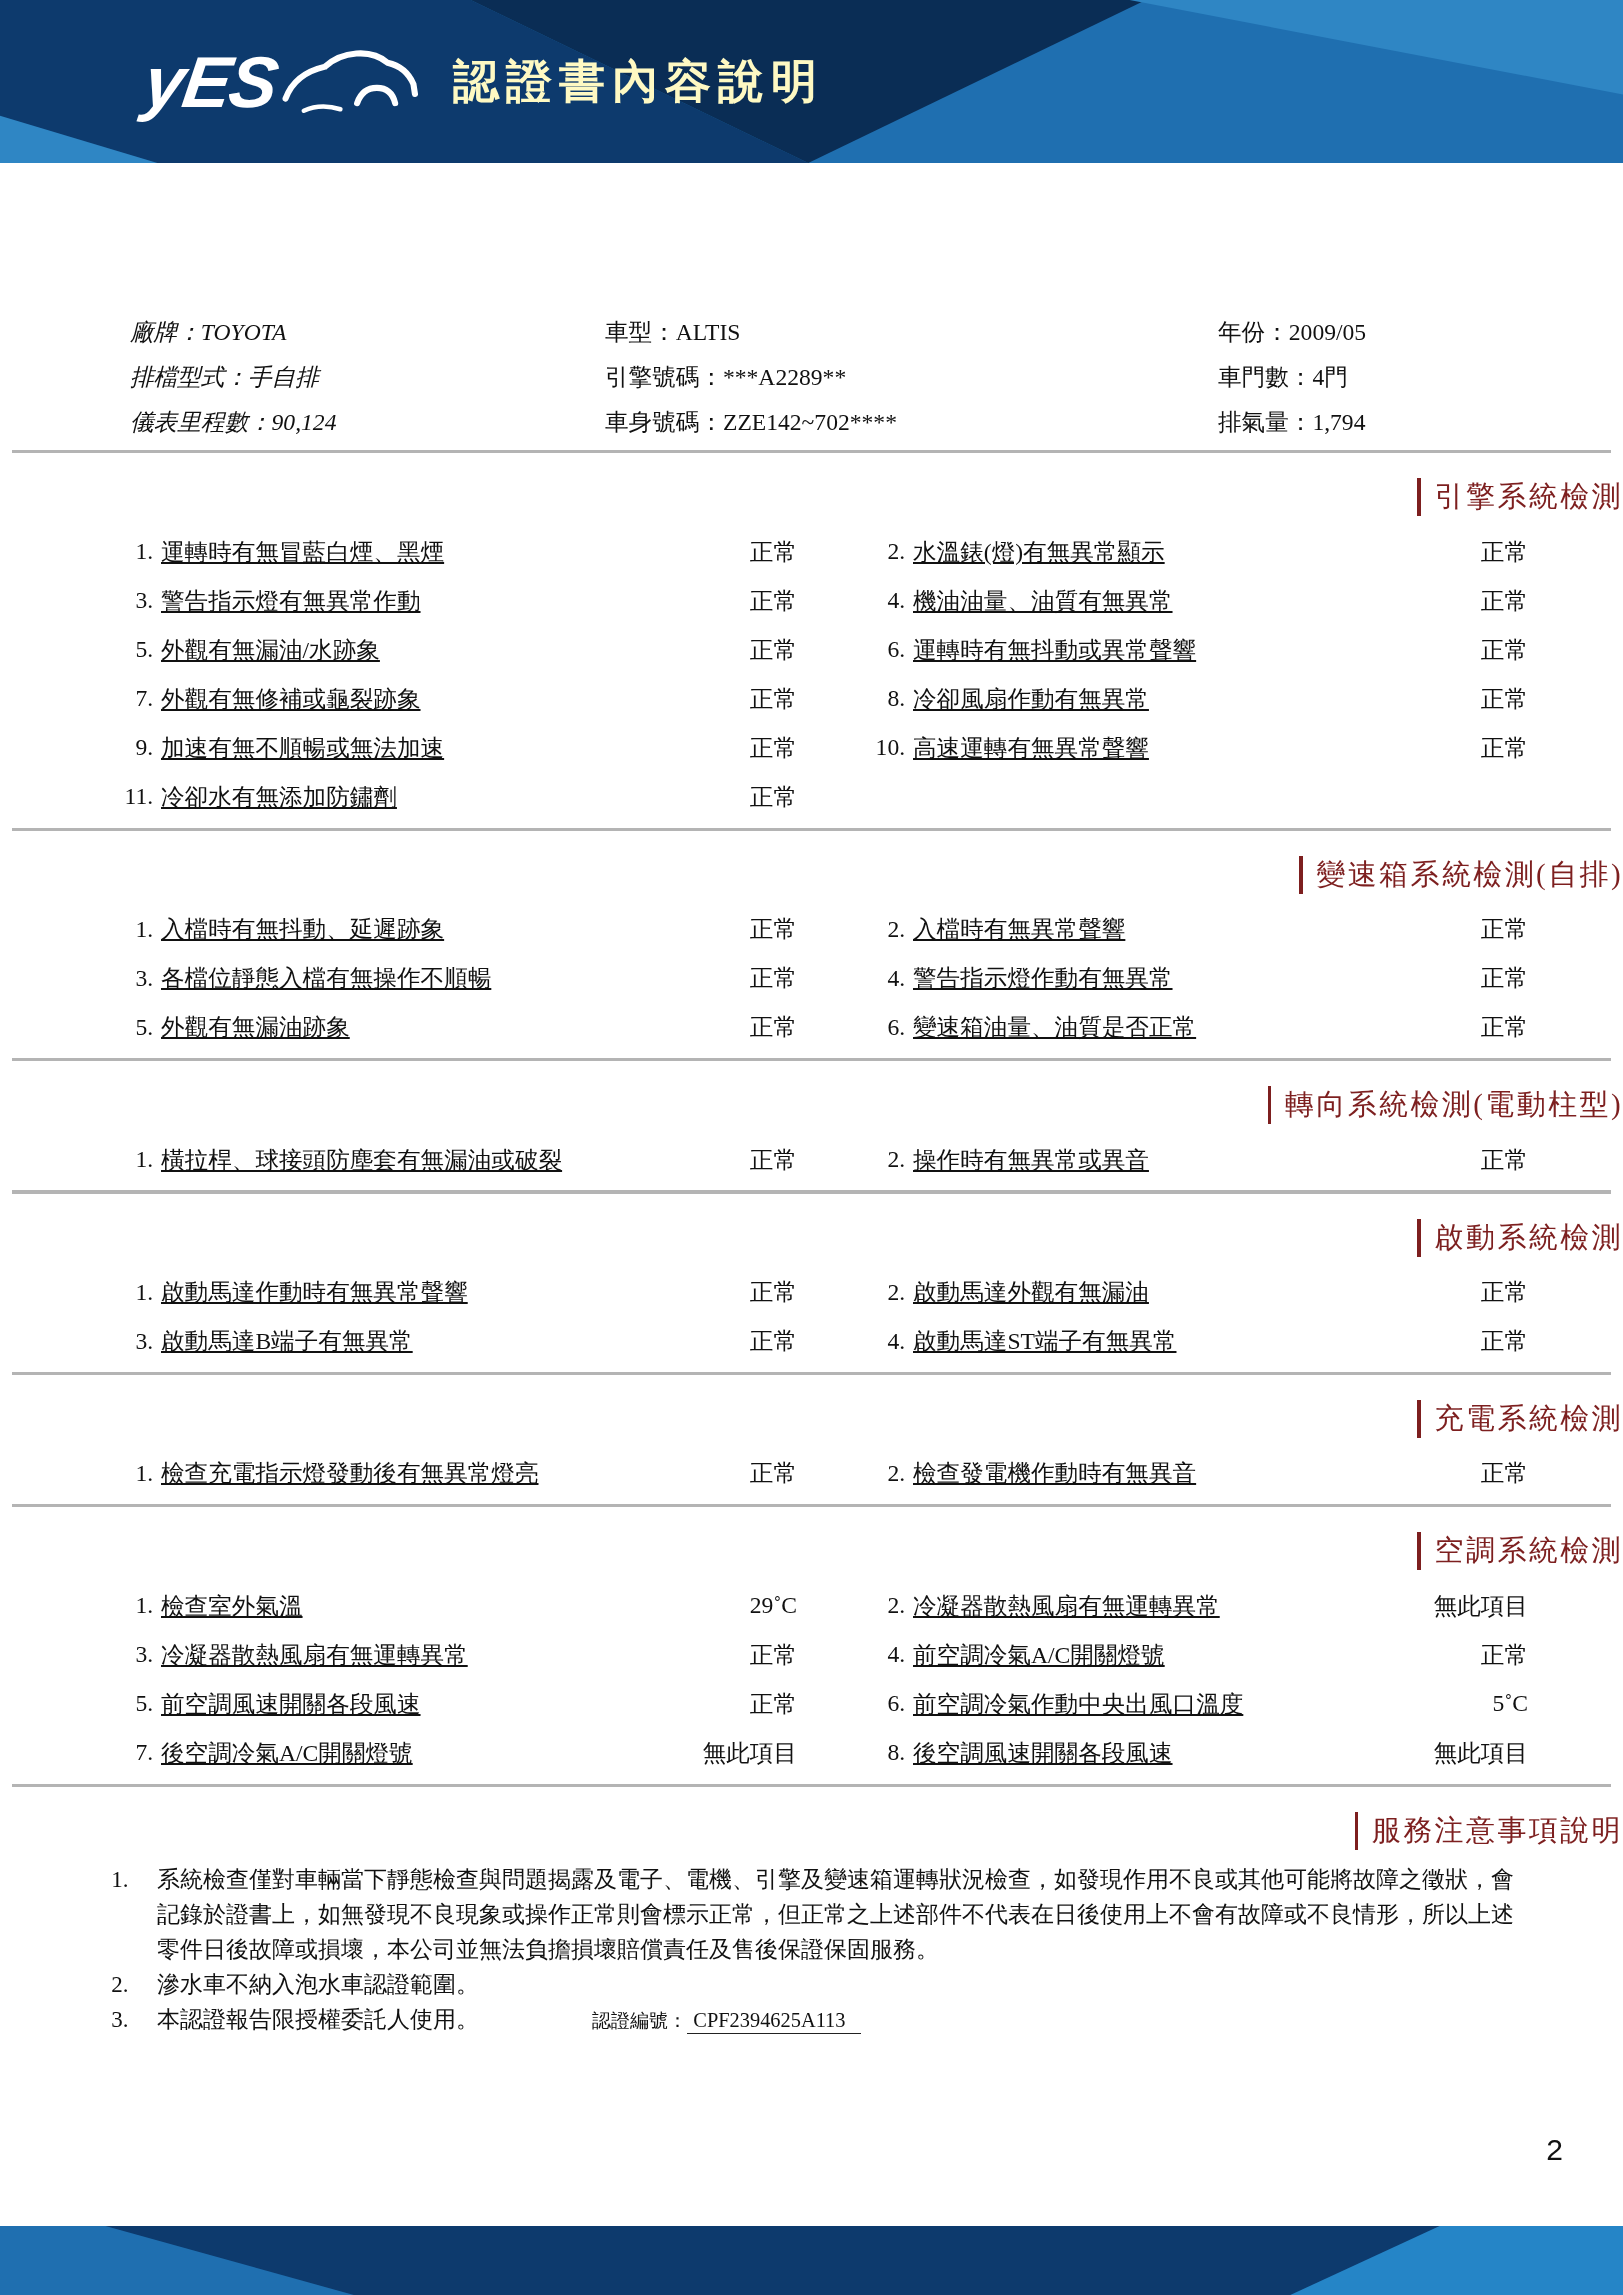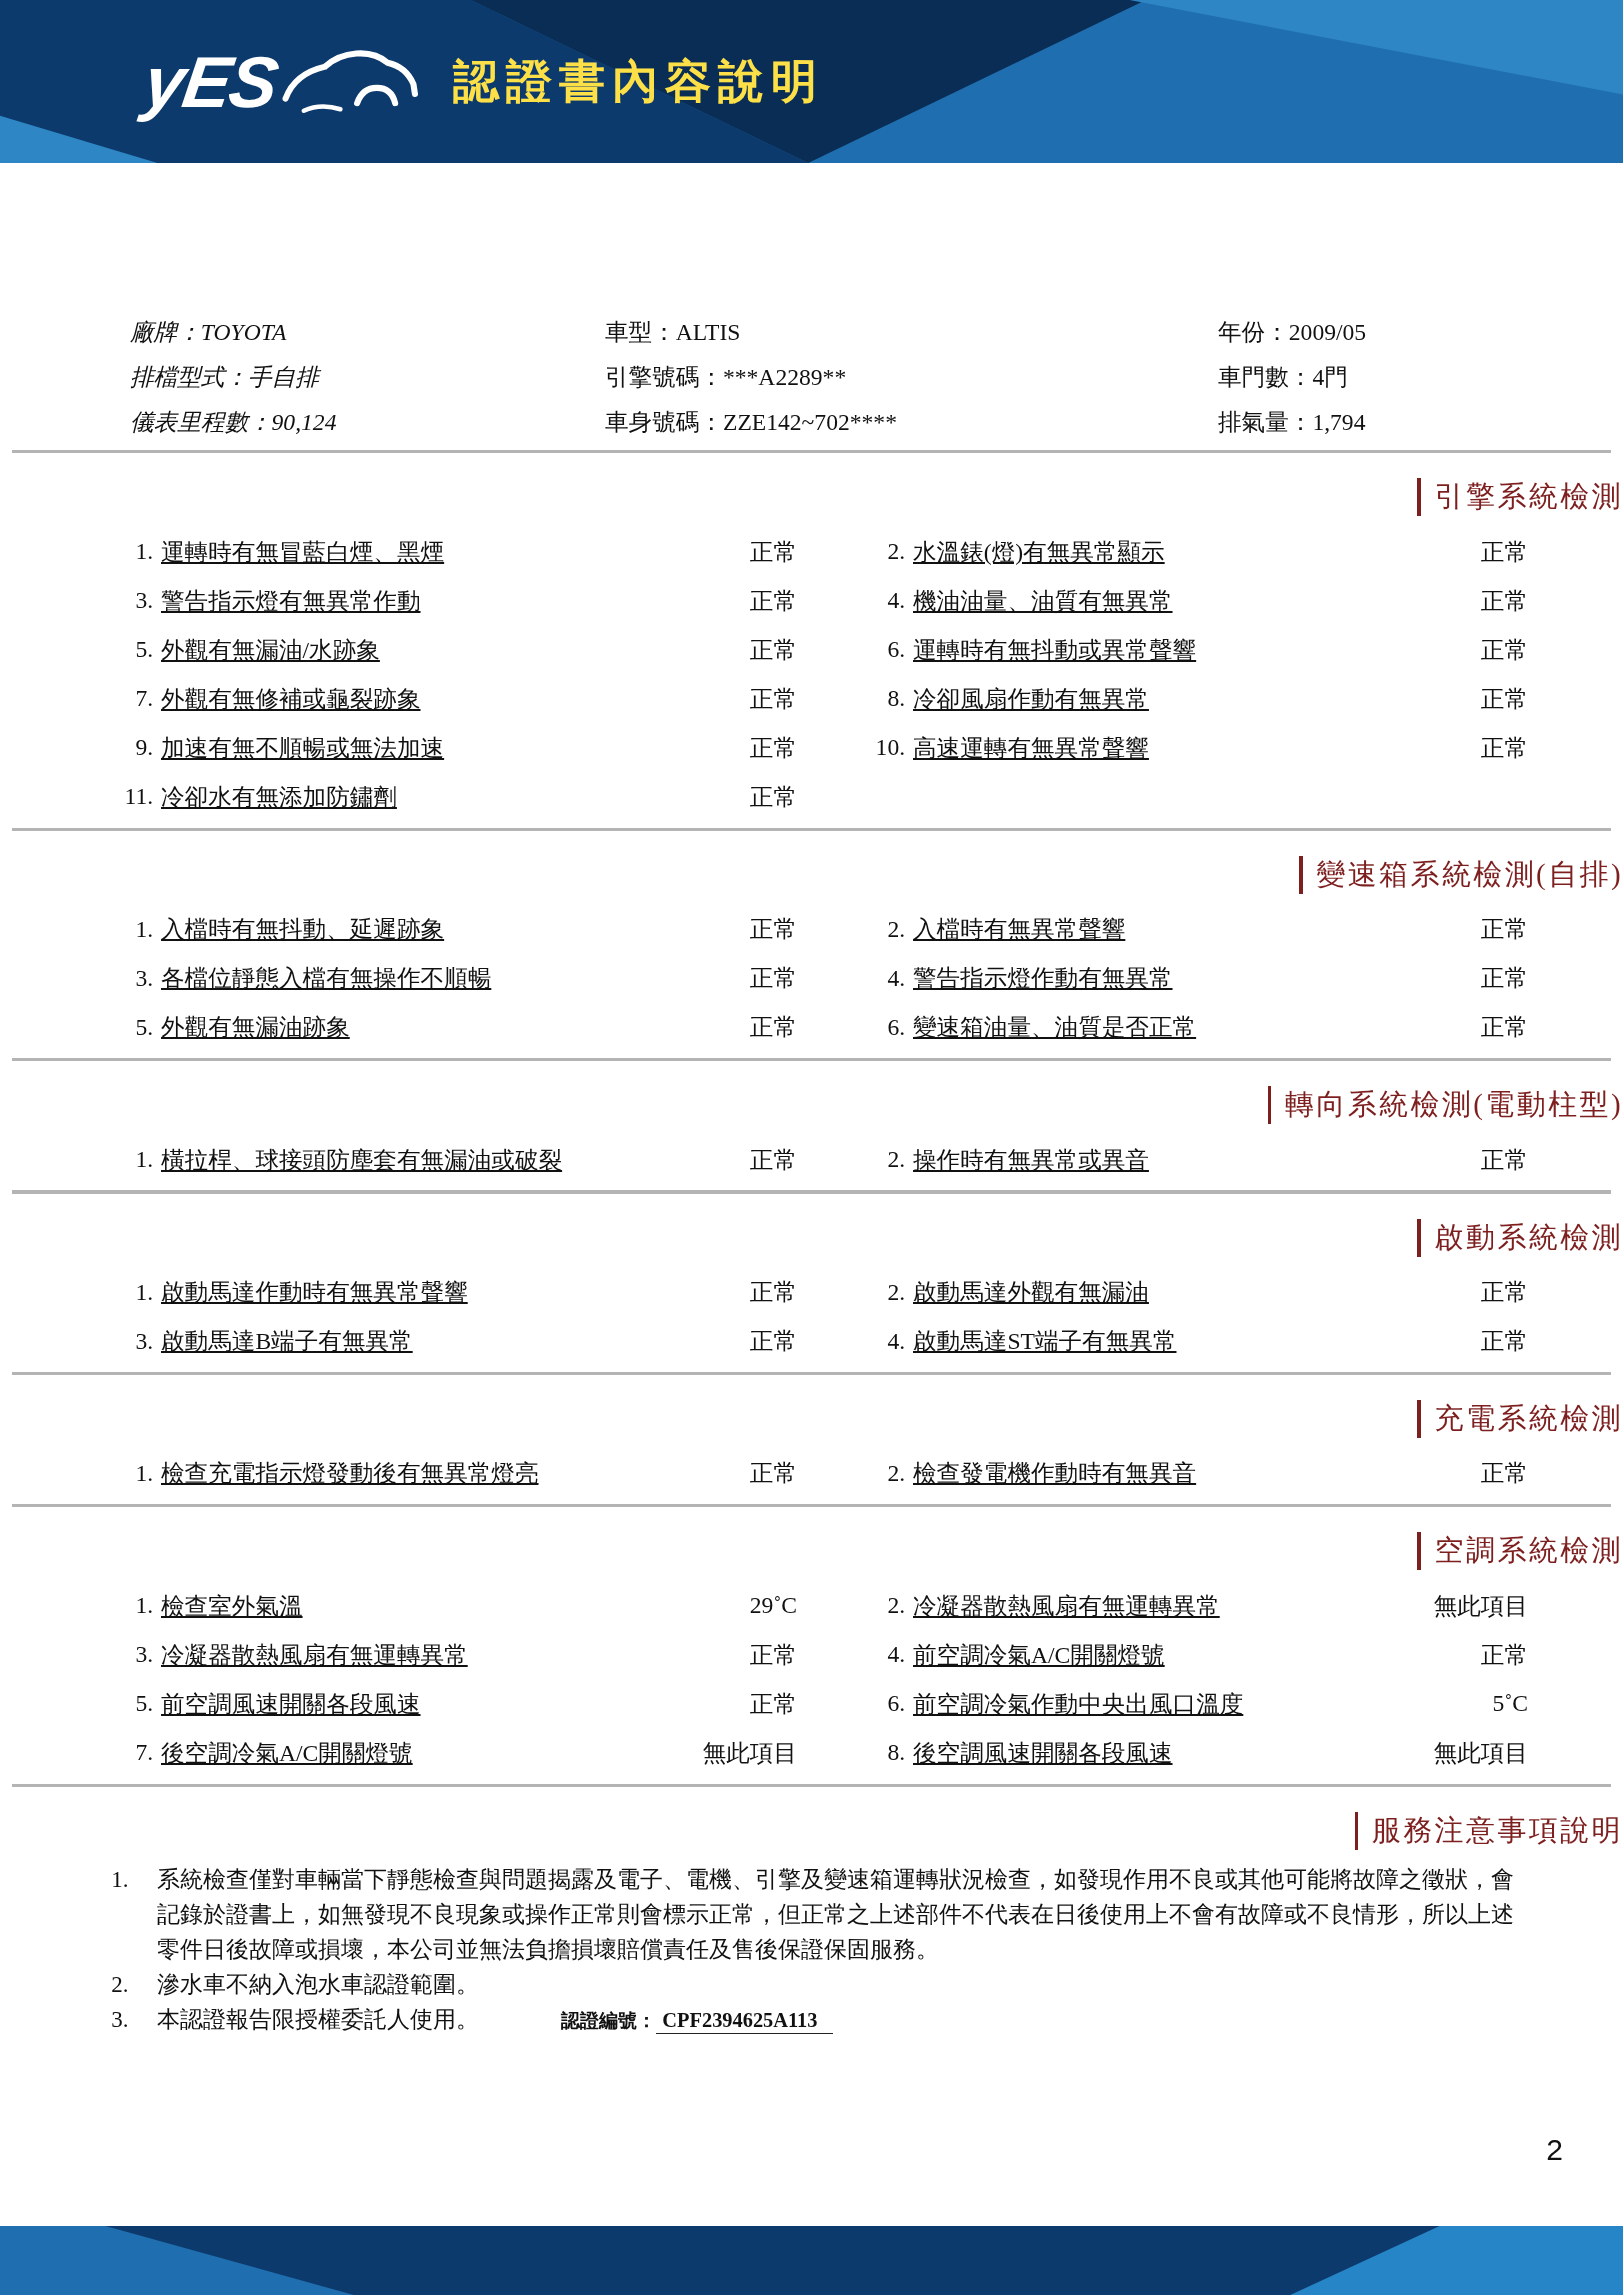--- a/index.html
+++ b/index.html
@@ -17,21 +17,21 @@
   .p-darkleft{background:var(--navy);clip-path:polygon(0 0,29% 0,49.8% 100%,0 100%);}
   .p-center{background:var(--navy-dark);clip-path:polygon(29% 0,70.6% 0,49.8% 100%);}
   .p-topright{background:var(--blue-light);clip-path:polygon(69.6% 0,100% 0,100% 58%);}
   .p-botleft{background:var(--blue-light);clip-path:polygon(0 71%,9.7% 100%,0 100%);}
   .banner-content{position:absolute;left:145px;top:0;height:163px;display:flex;align-items:center;gap:35px;}
   .logo{display:flex;align-items:center;}
   .logo-text{font-family:"Liberation Sans","DejaVu Sans",sans-serif;font-style:italic;font-weight:800;
              font-size:72px;color:#fff;letter-spacing:-1.6px;transform:skewX(-8deg);line-height:1;}
   .logo-car{margin-left:4.7px;margin-top:-11px;}
   .banner-title{font-family:"Liberation Sans","DejaVu Sans",sans-serif;font-weight:700;
-                font-size:46px;color:#fde047;letter-spacing:7px;white-space:nowrap;}
+                font-size:46px;color:#fef9c3;letter-spacing:7px;white-space:nowrap;}
 
   
   .info{margin:146px 94px 0 130px;}
   .info-row{display:flex;height:45px;align-items:center;font-size:23.6px;}
   .ic1{width:475px;font-style:italic;}.ic2{width:613px;}.ic3{flex:1;}
 
   .hr{height:3.1px;background:var(--divider);margin:6.3px 11.8px 0 11.8px;}
 
   
   .sec-title{margin:23.6px 0 0 93px;display:flex;align-items:center;height:41px;justify-content:flex-end;}
@@ -43,21 +43,21 @@
   .half-l{width:703px;}
   .half-r{width:682px;margin-left:49px;}
   .no{text-align:right;padding-right:7.9px;white-space:nowrap;}
   .txt{white-space:nowrap;overflow:hidden;text-decoration:underline;}
   .st{text-align:right;white-space:nowrap;}
 
   
   .notes{margin:11px 93px 0 94px;font-size:23px;line-height:35px;}
   .note{position:relative;padding-left:63px;}
   .note-no{position:absolute;left:17.3px;top:0;}
-  .cert{display:inline-block;margin-left:82px;white-space:nowrap;font-weight:bold;}
+  .cert{display:inline-block;margin-left:113px;white-space:nowrap;}
   .cert-label{font-size:19px;}
   .cert-value{font-size:20.4px;border-bottom:1.6px solid #222;padding:0 15.7px 1.6px 6.3px;}
 
   .pagenum{position:absolute;right:60px;top:2133px;font-size:30px;
            font-family:"Liberation Sans","DejaVu Sans",sans-serif;color:#111;}
 
   
   .footer{position:absolute;left:0;right:0;bottom:0;height:69px;background:var(--navy);overflow:hidden;}
   .f-left{background:var(--blue-mid);clip-path:polygon(0 0,6.5% 0,21.8% 100%,0 100%);}
   .f-right{background:var(--blue-bright);clip-path:polygon(88.7% 0,100% 0,100% 100%,79.5% 100%);}

